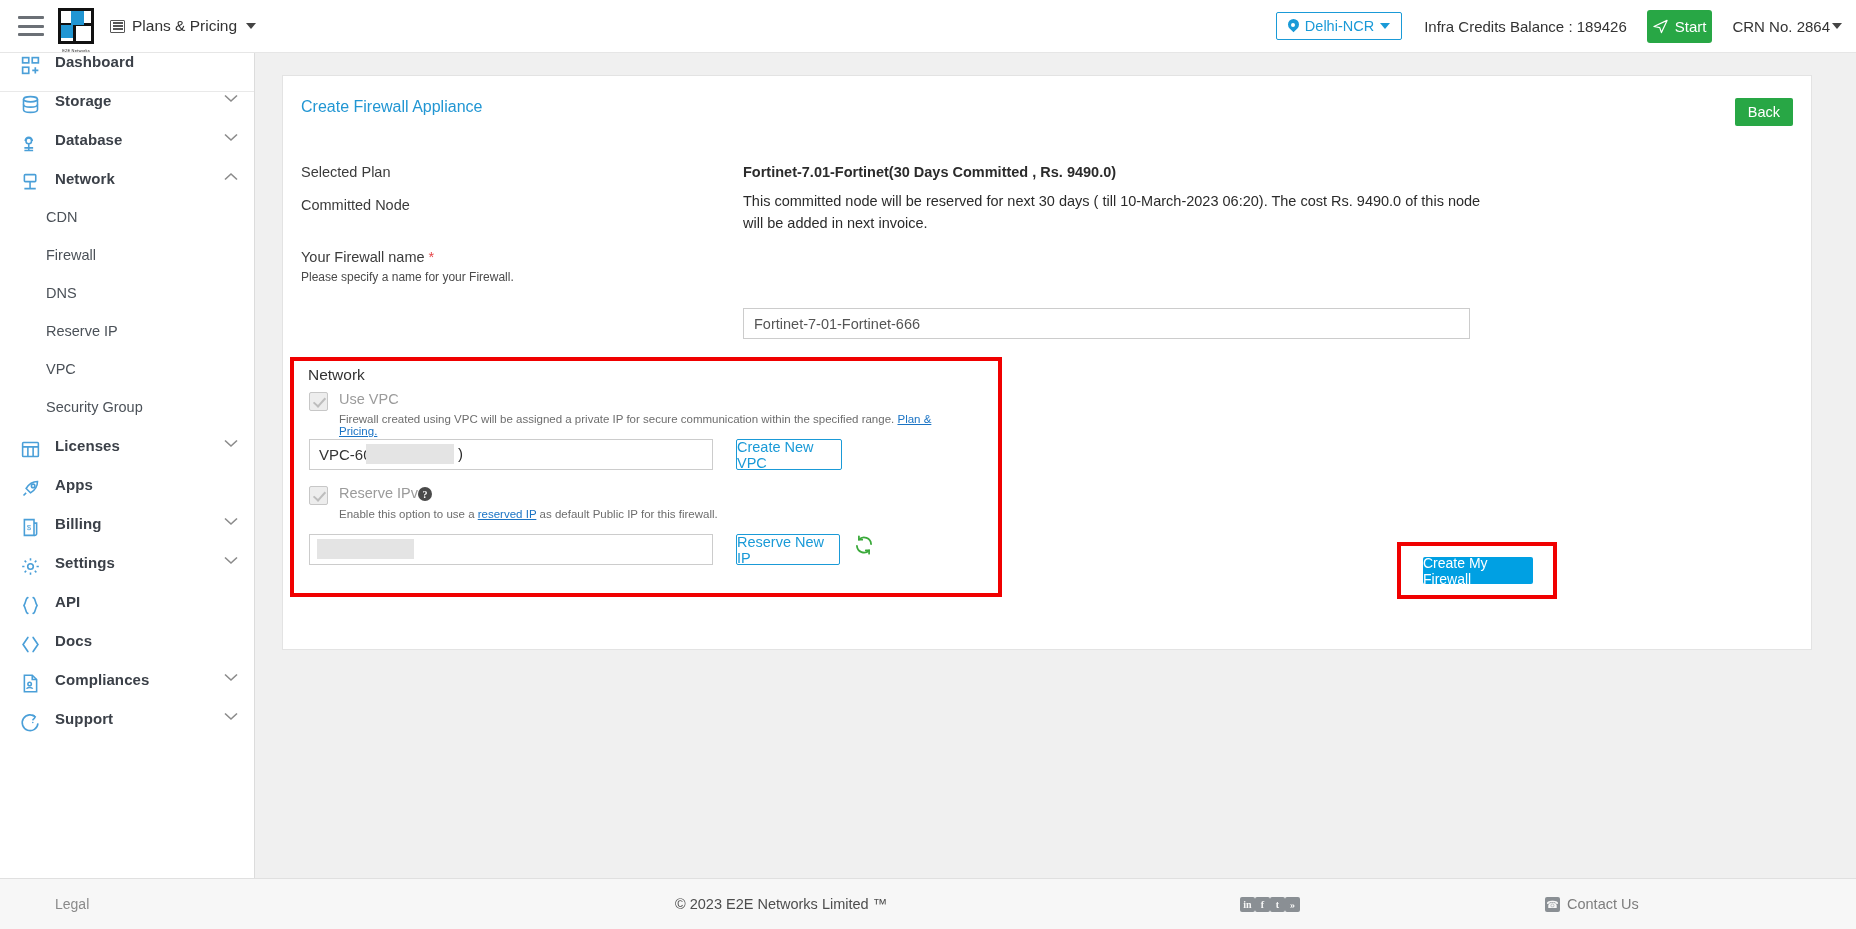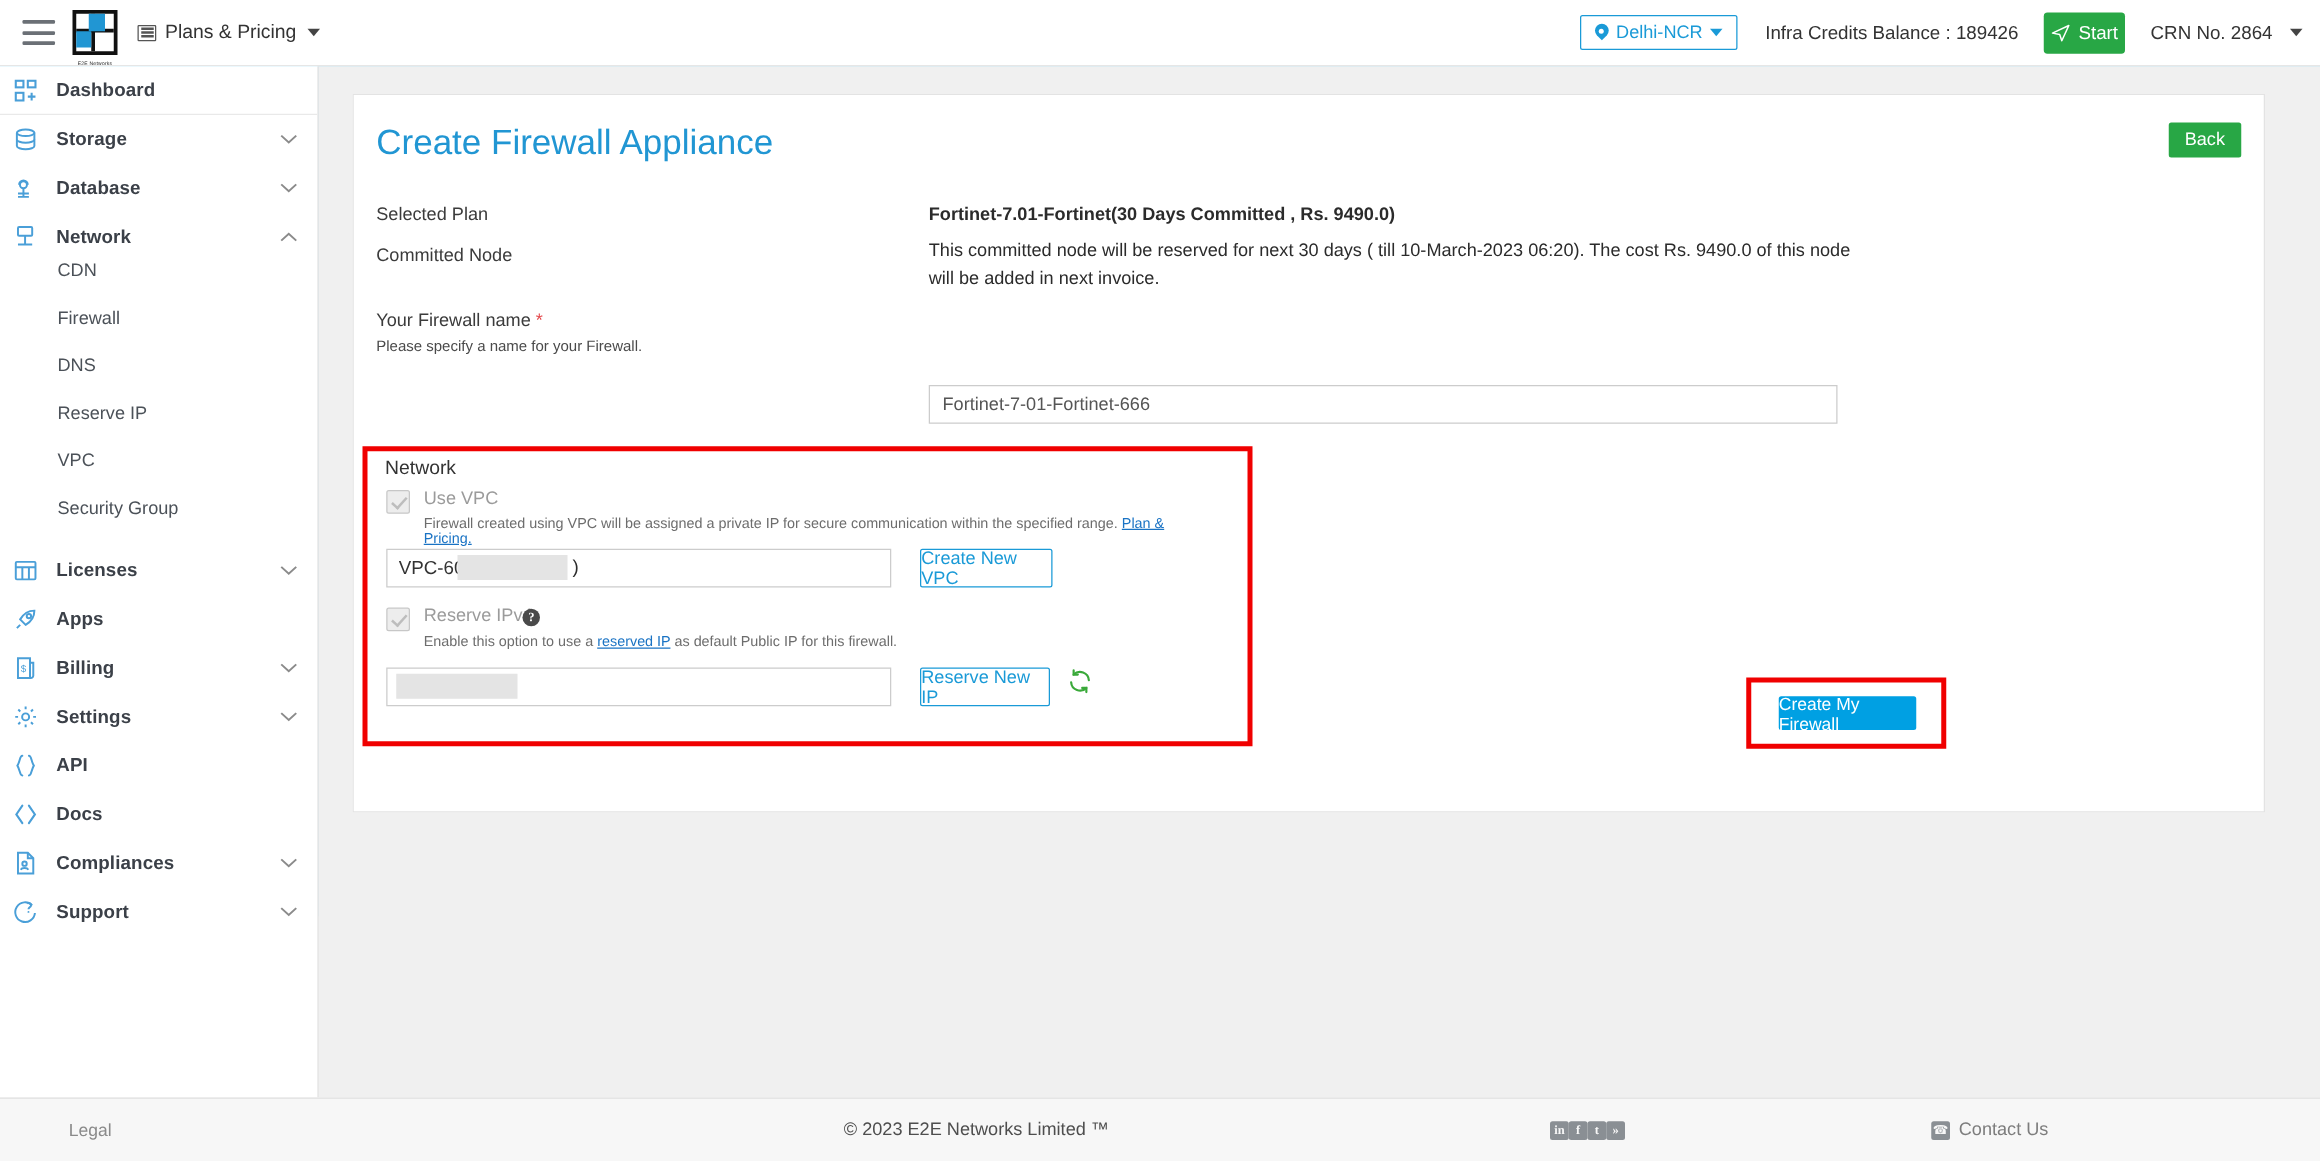--- a/index.html
+++ b/index.html
@@ -57,47 +57,47 @@
   .pin-icon:after { content:''; position:absolute; left:3.5px; top:3.5px; width:4px; height:4px;
      background:#fff; border-radius:50%; }
   .caret-blue { width:0;height:0;border-left:5px solid transparent;border-right:5px solid transparent;
     border-top:6px solid #1a9ad7; }
   .credits { font-size:15px; color:#333; margin-left:22px; margin-right:20px; white-space:nowrap; }
   .start-btn {
     background:#28a745; color:#fff; font-size:15px; padding:8px 6px;
     display:flex; align-items:center; gap:7px; cursor:pointer; border-radius:3px;
   }
   .send-icon { width:15px; height:15px; position:relative; display:inline-block; }
-  .crn { font-size:15px; color:#333; margin-left:20px; display:flex; align-items:center; gap:12px; cursor:pointer; }
+  .crn { font-size:15px; color:#333; margin-left:20px; display:flex; align-items:center; gap:0; cursor:pointer; }
 
   
   .sidebar {
     position:absolute; top:53px; left:0; width:255px; height:825px;
     background:#fff; border-right:1px solid #dcdcdc; overflow:hidden;
   }
   .nav-item {
-    display:flex; align-items:center; height:39px; padding:0 16px 0 8px;
+    display:flex; height:39px; padding:0 16px 0 18px;
     cursor:pointer; position:relative;
   }
   .nav-item.top-sep { border-bottom:1px solid #e9e9e9; }
   .nav-icon { width:24px; height:24px; margin-right:13px; flex:0 0 24px;
     display:flex; align-items:center; justify-content:center; color:#4a9fd8; }
   .nav-label { font-size:15px; font-weight:bold; color:#3b4048; letter-spacing:0.1px; }
   .nav-chev { margin-left:auto; color:#888; font-size:13px; line-height:1; }
   .sub-item { display:flex; align-items:flex-start; height:38px; padding-left:46px; cursor:pointer; }
   .sub-label { font-size:14.5px; color:#4b5158; }
 
   
   .main { position:absolute; top:53px; left:255px; width:1601px; height:825px; background:#f0f0f0; }
   .card {
     position:absolute; left:27px; top:22px; width:1530px; height:575px;
     background:#ffffff; border:1px solid #e3e3e3;
   }
   .page-title {
-    position:absolute; left:18px; top:22px; font-size:28px; color:#2196d3; font-weight:400;
+    position:absolute; left:18px; top:22px; font-size:16px; color:#2196d3; font-weight:400;
   }
   .back-btn {
     position:absolute; right:18px; top:22px; background:#28a745; color:#fff;
     font-size:14.5px; padding:6px 13px; cursor:pointer; border-radius:2px;
   }
 
   .row-label { position:absolute; font-size:14.5px; color:#3b3b3b; }
   .row-value { position:absolute; font-size:14.5px; color:#2b2b2b; }
   .bold { font-weight:bold; }
   .req-star { color:#e4464a; }

